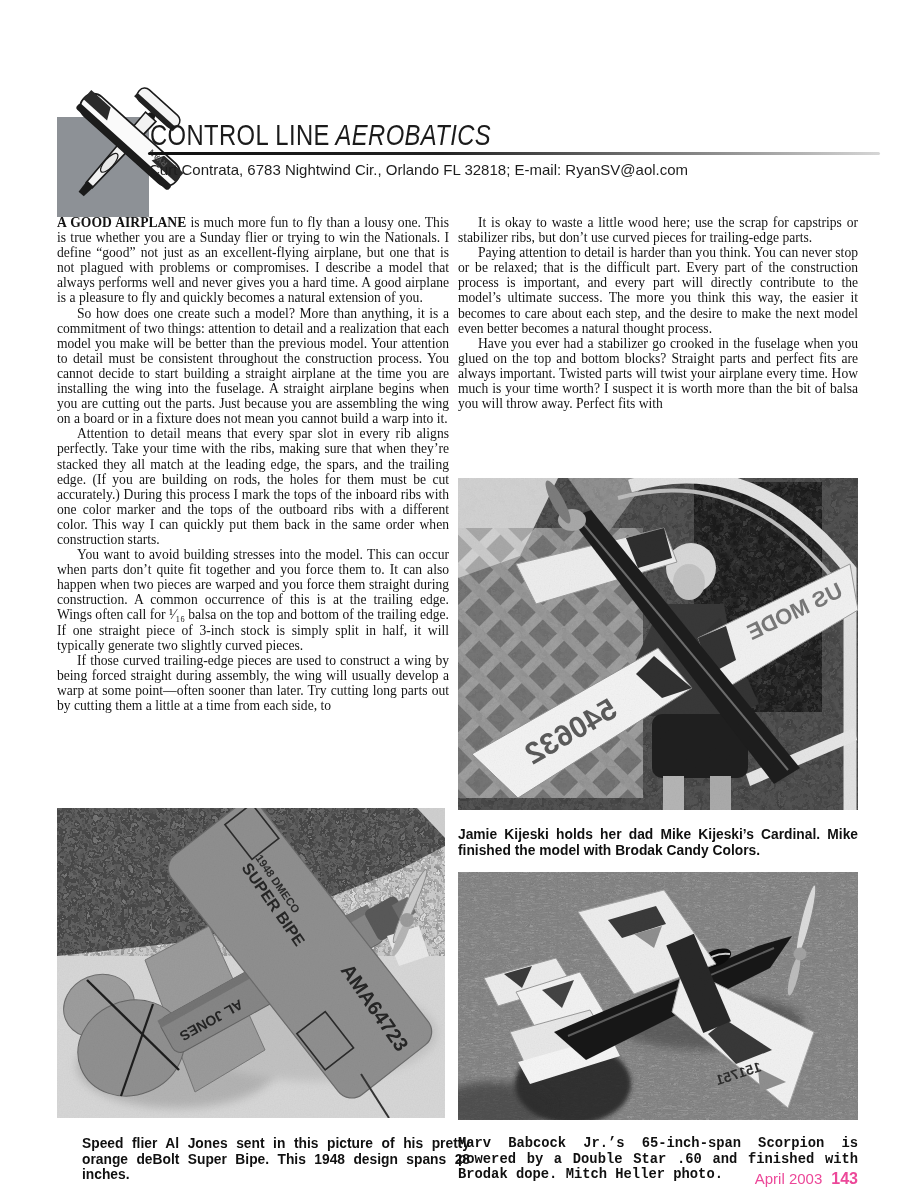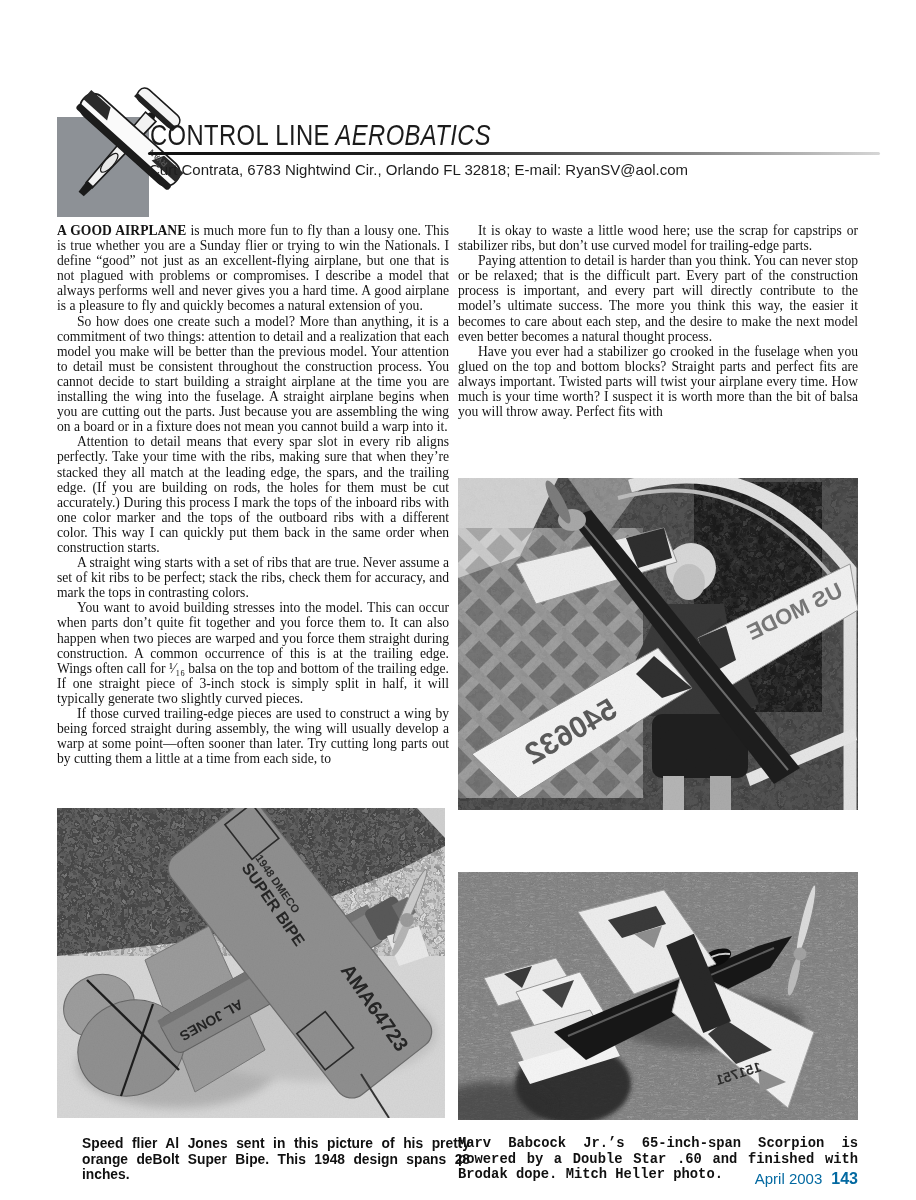--- a/index.html
+++ b/index.html
@@ -12,21 +12,21 @@
   .masthead{position:absolute;left:150px;top:119px;white-space:nowrap;
             font-family:"Liberation Sans","DejaVu Sans",sans-serif;font-size:29px;color:#1b1b1b;
             transform:scaleX(.82);transform-origin:left top;letter-spacing:.5px;}
   .masthead .it{font-style:italic;margin-left:7px;}
   .rule{position:absolute;left:148px;top:152px;width:732px;height:3px;border-radius:2px;
         background:linear-gradient(to right,#101010 0%,#222 40%,#8f8f8f 78%,#d6d6d6 100%);}
   .byline{position:absolute;left:149px;top:161px;width:720px;
           font-family:"Liberation Sans","DejaVu Sans",sans-serif;font-size:15px;color:#1e1e1e;}
 
   
-  .col{position:absolute;top:223px;font-size:13.6px;line-height:15.1px;text-align:justify;}
+  .col{position:absolute;top:215px;font-size:13.6px;line-height:15.1px;text-align:justify;}
   .col-left{left:57px;width:392px;}
   .col-right{left:458px;width:400px;}
   .col p{margin:0;}
   .col p.ind{text-indent:20px;}
   .lead{font-weight:bold;}
   .em{}
 
   
   .photo{position:absolute;overflow:hidden;background:#777;}
   .photo svg{display:block;width:100%;height:100%;}
@@ -35,21 +35,21 @@
   .ph-scorpion{left:458px;top:872px;width:400px;height:248px;}
 
   .caption{position:absolute;font-family:"Liberation Sans","DejaVu Sans",sans-serif;
            font-weight:bold;font-size:13.8px;line-height:15.6px;text-align:justify;color:#101010;}
   .cap-cardinal{left:458px;top:827px;width:400px;}
   .cap-bipe{left:57px;top:1136px;width:388px;margin-left:25px;}
   .cap-scorpion{left:458px;top:1136px;width:400px;font-family:Liberation Mono, monospace;}
 
   
   .folio{position:absolute;right:58px;top:1170px;font-family:"Liberation Sans","DejaVu Sans",sans-serif;
-         font-size:15px;color:#0369a1;white-space:nowrap;}
+         font-size:15px;color:#ec4899;white-space:nowrap;}
   .folio .pagenum{font-weight:bold;font-size:16px;margin-left:9px;}
   .hiddefs{position:absolute;width:0;height:0;overflow:hidden;}
 </style>
 </head>
 <body>
 
 <svg class="hiddefs" aria-hidden="true">
   <defs>
     <filter id="noiseLeaf" x="0" y="0" width="100%" height="100%">
       <feTurbulence type="fractalNoise" baseFrequency="0.11" numOctaves="4" seed="11"></feTurbulence>
@@ -115,27 +115,26 @@
     </g>
   </svg>
   <div class="masthead"><span>CONTROL LINE</span><span class="it">AEROBATICS</span></div>
   <div class="rule"></div>
   <div class="byline">Curt Contrata, 6783 Nightwind Cir., Orlando FL 32818; E-mail: RyanSV@aol.com</div>
 
   <div class="col col-left">
     <p><span class="lead">A GOOD AIRPLANE</span><span> is much more fun to fly than a lousy one. This is true whether you are a Sunday flier or trying to win the Nationals. I define “good” not just as an excellent-flying airplane, but one that is not plagued with problems or compromises. I describe a model that always performs well and never gives you a hard time. A good airplane is a pleasure to fly and quickly becomes a natural extension of you.</span></p>
     <p class="ind">So how does one create such a model? More than anything, it is a commitment of two things: attention to detail and a realization that each model you make will be better than the previous model. Your attention to detail must be consistent throughout the construction process. You cannot decide to start building a straight airplane at the time you are installing the wing into the fuselage. A straight airplane begins when you are cutting out the parts. Just because you are assembling the wing on a board or in a fixture does not mean you cannot build a warp into it.</p>
     <p class="ind">Attention to detail means that every spar slot in every rib aligns perfectly. Take your time with the ribs, making sure that when they’re stacked they all match at the leading edge, the spars, and the trailing edge. (If you are building on rods, the holes for them must be cut accurately.) During this process I mark the tops of the inboard ribs with one color marker and the tops of the outboard ribs with a different color. This way I can quickly put them back in the same order when construction starts.</p>
-    <p class="ind">A straight wing starts with a set of ribs that are true. Never assume a set of kit ribs to be perfect; stack the ribs, check them for accuracy, and mark the tops in contrasting colors.</p>
     <p class="ind">You want to avoid building stresses into the model. This can occur when parts don’t quite fit together and you force them to. It can also happen when two pieces are warped and you force them straight during construction. A common occurrence of this is at the trailing edge. Wings often call for ¹⁄₁₆ balsa on the top and bottom of the trailing edge. If one straight piece of 3-inch stock is simply split in half, it will typically generate two slightly curved pieces.</p>
     <p class="ind">If those curved trailing-edge pieces are used to construct a wing by being forced straight during assembly, the wing will usually develop a warp at some point—often sooner than later. Try cutting long parts out by cutting them a little at a time from each side, to</p>
   </div>
 
   <div class="col col-right">
-    <p class="ind">It is okay to waste a little wood here; use the scrap for capstrips or stabilizer ribs, but don’t use curved model for trailing-edge parts.</p>
+    <p class="ind">It is okay to waste a little wood here; use the scrap for capstrips or stabilizer ribs, but don’t use curved pieces for trailing-edge parts.</p>
     <p class="ind">Paying attention to detail is harder than you think. You can never stop or be relaxed; that is the difficult part. Every part of the construction process is important, and every part will directly contribute to the model’s ultimate success. The more you think this way, the easier it becomes to care about each step, and the desire to make the next model even better becomes a natural thought process.</p>
     <p class="ind"><span>Have you ever had a stabilizer go crooked in the fuselage when you glued on the top and bottom blocks? Straight parts and perfect fits are </span><span class="em">always</span><span> important. Twisted parts will twist your airplane every time. How much is your time worth? I suspect it is worth more than the bit of balsa you will throw away. Perfect fits with</span></p>
   </div>
 
   <div class="photo ph-cardinal">
     <svg viewBox="0 0 400 332" preserveAspectRatio="none">
       <rect width="400" height="332" fill="#565656"></rect>
       <rect width="400" height="332" filter="url(#noiseLeaf)" opacity=".5" style="mix-blend-mode:multiply"></rect>
       <polygon points="0,0 100,0 62,78 0,100" fill="#e9e9e9" opacity=".85"></polygon>
       <polygon points="110,0 190,0 150,55" fill="#cfcfcf" opacity=".5"></polygon>
@@ -164,20 +163,21 @@
       <polygon points="14,276 200,170 234,210 60,320" fill="#f3f3f3" stroke="#8f8f8f" stroke-width="1"></polygon>
       <polygon points="196,178 234,210 204,220 178,196" fill="#303030"></polygon>
       <text transform="translate(118,262) rotate(-30) scale(-1,1)" text-anchor="middle" font-family="Liberation Sans, DejaVu Sans, sans-serif" font-size="30" font-weight="bold" fill="#4a4a4a" opacity=".9">540632</text>
       <polygon points="112,40 133,32 342,290 316,306" fill="#1d1d1d"></polygon>
       <line x1="124" y1="44" x2="330" y2="292" stroke="#6d6d6d" stroke-width="2"></line>
       <ellipse cx="114" cy="42" rx="14" ry="11" fill="#a8a8a8"></ellipse>
       <ellipse cx="100" cy="24" rx="6" ry="24" fill="#7c7c7c" transform="rotate(-28 100 24)"></ellipse>
       <rect width="400" height="332" filter="url(#grain)" opacity=".1" style="mix-blend-mode:multiply"></rect>
     </svg>
   </div>
+  <div class="caption cap-cardinal">Jamie Kijeski holds her dad Mike Kijeski’s Cardinal. Mike finished the model with Brodak Candy Colors.</div>
 
   <div class="photo ph-bipe">
     <svg viewBox="0 0 388 310" preserveAspectRatio="none">
       <rect width="388" height="310" fill="#d7d7d7"></rect>
       <polygon points="0,0 388,0 388,38 342,62 240,102 128,134 0,148" fill="#4f4f4f"></polygon>
       <polygon points="0,0 388,0 388,38 342,62 240,102 128,134 0,148" filter="url(#noiseMulch)" opacity=".75" style="mix-blend-mode:multiply"></polygon>
       <polygon points="0,0 388,0 388,38 342,62 240,102 128,134 0,148" filter="url(#noiseMulch)" opacity=".35" style="mix-blend-mode:screen"></polygon>
       <polygon points="360,0 388,0 388,30" fill="#d0d0d0"></polygon>
       <ellipse cx="120" cy="258" rx="100" ry="42" fill="#b3b3b3" filter="url(#soft)"></ellipse>
       <ellipse cx="255" cy="225" rx="125" ry="48" fill="#c2c2c2" filter="url(#soft)"></ellipse>

